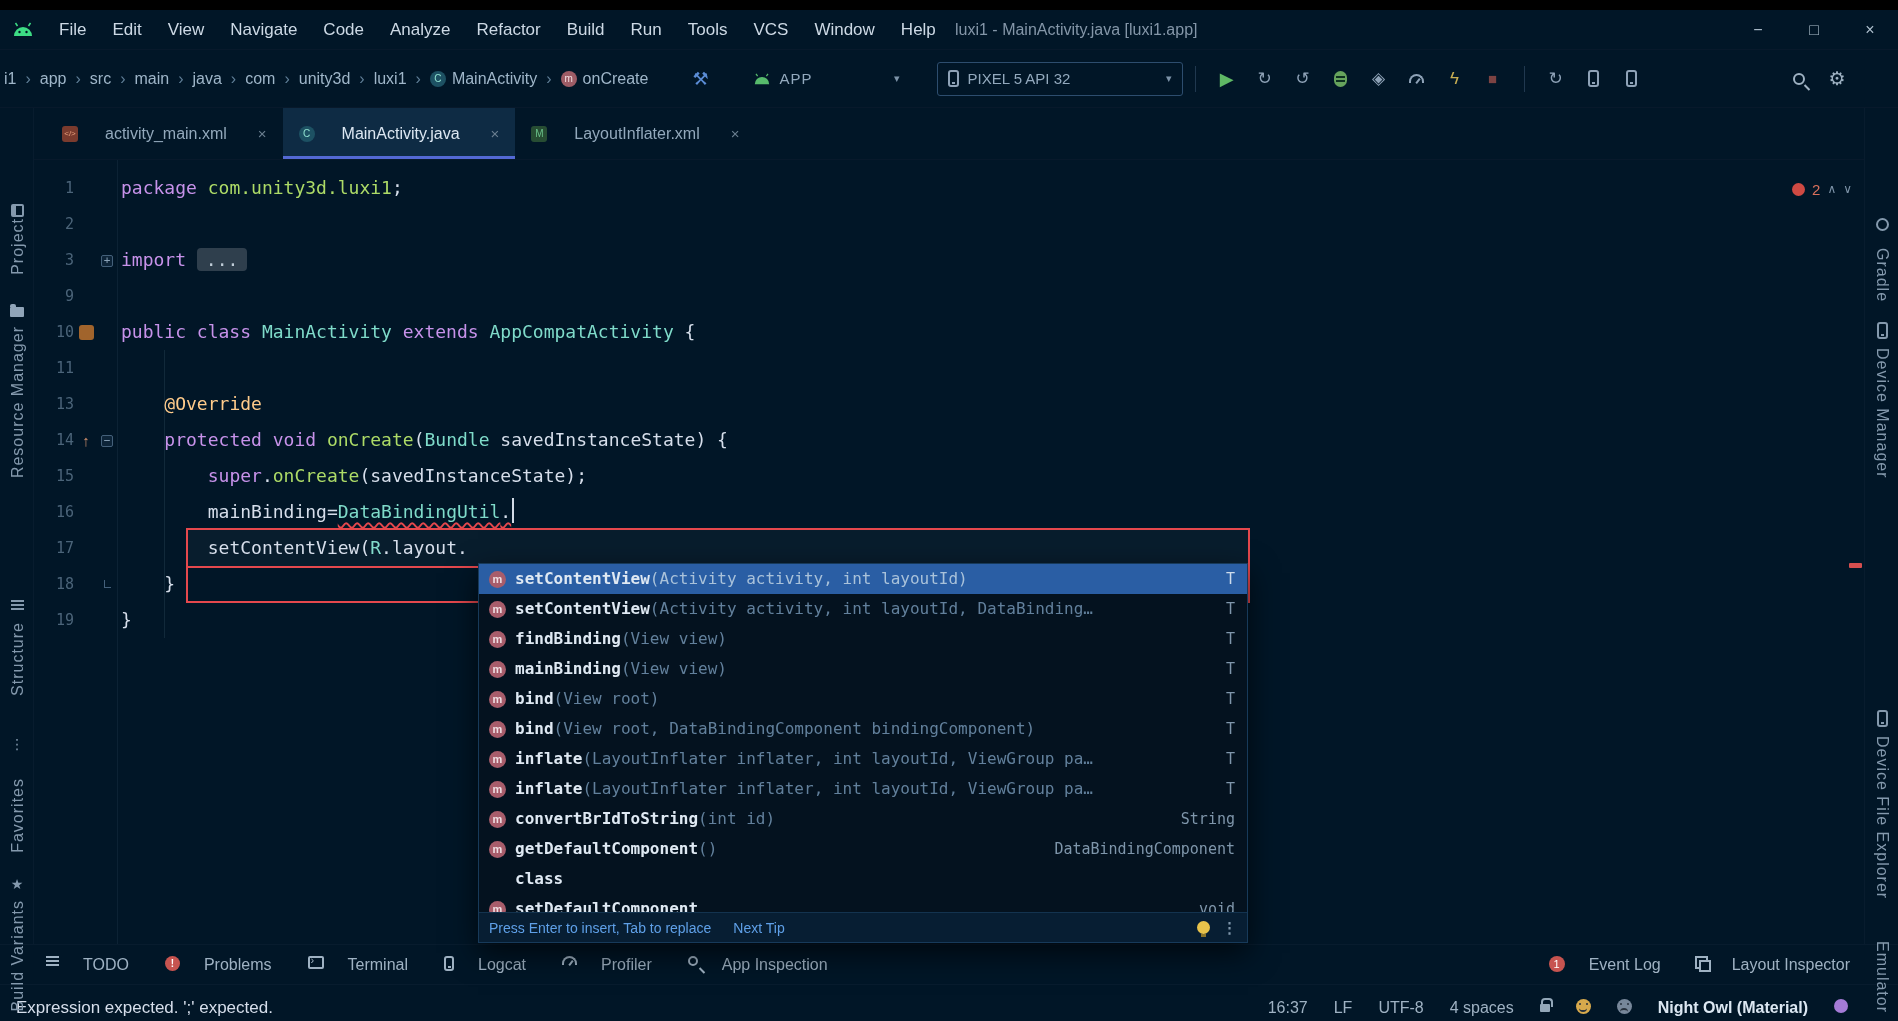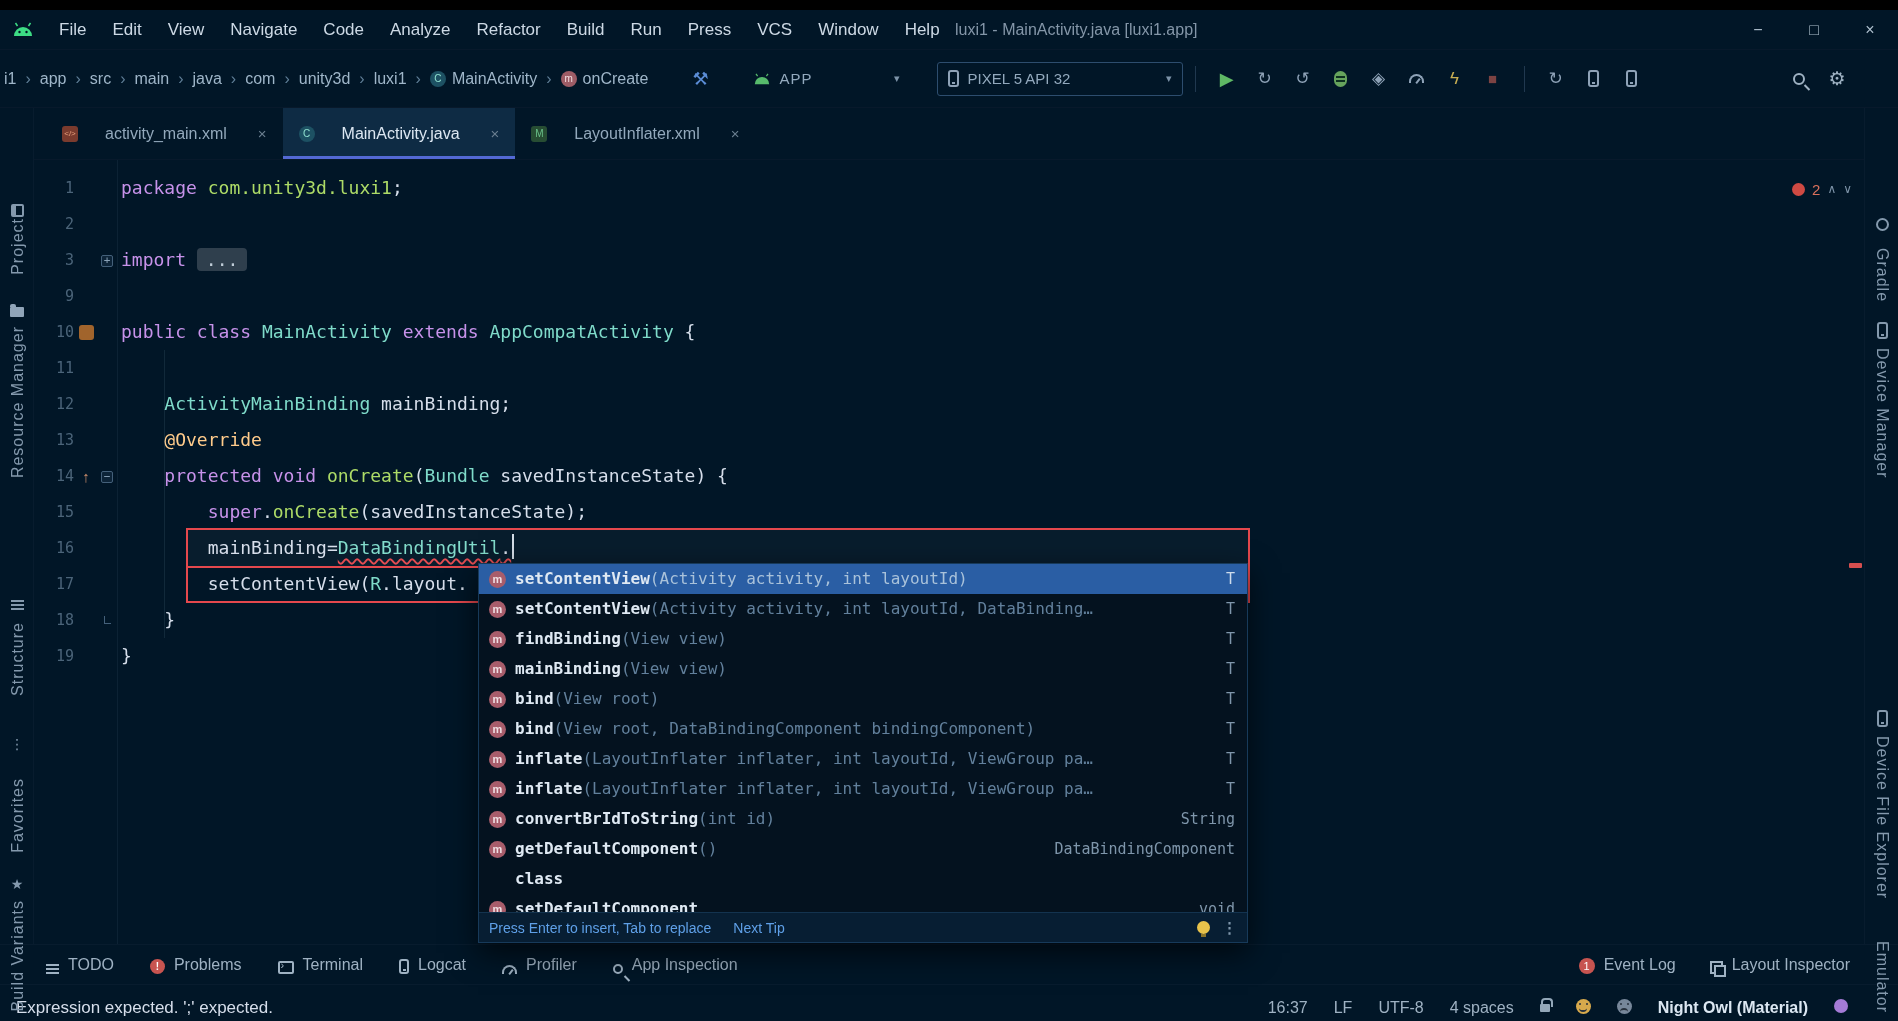--- a/index.html
+++ b/index.html
@@ -133,21 +133,21 @@
   .sel .cmp-params { color:#a9c2da; }
   .cmp-type { margin-left:auto; color:#7f96ab; font-size:15px; padding-left:14px; }
   .sel .cmp-type { color:#cddcec; }
   .cmp-footer { height:30px; border-top:1px solid #13334f; background:#071e33; display:flex; align-items:center; padding:0 10px; font-size:14px; color:#5fa0e8; }
   .cmp-link { margin-left:22px; }
   .cmp-foot-right { margin-left:auto; display:flex; align-items:center; gap:12px; }
   .cmp-more { color:#7f96ab; font-size:15px; font-weight:bold; }
 
   
   .bottombar { position:absolute; left:0; top:934px; width:1898px; height:40px; display:flex; align-items:center; border-top:1px solid #081c2e; background:#011627; padding:0 48px 0 46px; font-size:16px; color:#9fb2c3; }
-  .bb-item { display:flex; align-items:flex-end; gap:9px; margin-right:36px; }
+  .bb-item { display:flex; align-items:flex-start; gap:24px; margin-right:36px; }
   .bb-right { margin-left:auto; display:flex; align-items:center; gap:34px; }
   .badge { width:16px; height:16px; border-radius:50%; background:#c75450; color:#fff; font-size:11px; display:flex; align-items:center; justify-content:center; }
 
   
   .statusbar { position:absolute; left:0; top:974px; width:1898px; height:47px; display:flex; align-items:center; border-top:1px solid #081c2e; background:#011627; padding:0 50px 0 16px; font-size:16px; color:#9fb2c3; }
   .sb-msg { color:#d6deeb; font-size:17px; }
   .sb-right { margin-left:auto; display:flex; align-items:flex-start; gap:26px; }
   .sb-theme { color:#dce7f2; font-weight:bold; }
   .theme-dot { width:14px; height:14px; border-radius:50%; background:#a57bd6; }
 </style>
@@ -169,21 +169,21 @@
     <div id="menu-bar" style="display:flex;">
         <span class="menu-item">File</span>
         <span class="menu-item">Edit</span>
         <span class="menu-item">View</span>
         <span class="menu-item">Navigate</span>
         <span class="menu-item">Code</span>
         <span class="menu-item">Analyze</span>
         <span class="menu-item">Refactor</span>
         <span class="menu-item">Build</span>
         <span class="menu-item">Run</span>
-        <span class="menu-item">Press</span>
+        <span class="menu-item">Tools</span>
         <span class="menu-item">VCS</span>
         <span class="menu-item">Window</span>
         <span class="menu-item">Help</span>
       </div>
     <span class="win-title">luxi1 - MainActivity.java [luxi1.app]</span>
     <div class="win-controls">
       <span class="win-btn">−</span>
       <span class="win-btn">□</span>
       <span class="win-btn">×</span>
     </div>
@@ -362,26 +362,20 @@
             <span class="gi-class"></span>
           </span>
           <span class="gutter-fold"></span>
           <pre class="code-text"><span class="tk-kw">public class </span><span class="tk-typ">MainActivity</span><span class="tk-kw"> extends </span><span class="tk-typ">AppCompatActivity</span><span class="tk-pl"> {</span></pre>
         </div>
         <div class="code-row">
           <span class="gutter-num">11</span>
           <span class="gutter-ico"></span>
           <span class="gutter-fold"></span>
           <pre class="code-text"></pre>
-        </div>
-        <div class="code-row">
-          <span class="gutter-num">12</span>
-          <span class="gutter-ico"></span>
-          <span class="gutter-fold"></span>
-          <pre class="code-text"><span class="tk-pl">    </span><span class="tk-typ">ActivityMainBinding</span><span class="tk-pl"> </span><span class="tk-fld">mainBinding</span><span class="tk-pl">;</span></pre>
         </div>
         <div class="code-row">
           <span class="gutter-num">13</span>
           <span class="gutter-ico"></span>
           <span class="gutter-fold"></span>
           <pre class="code-text"><span class="tk-pl">    </span><span class="tk-ann">@Override</span></pre>
         </div>
         <div class="code-row">
           <span class="gutter-num">14</span>
           <span class="gutter-ico">

